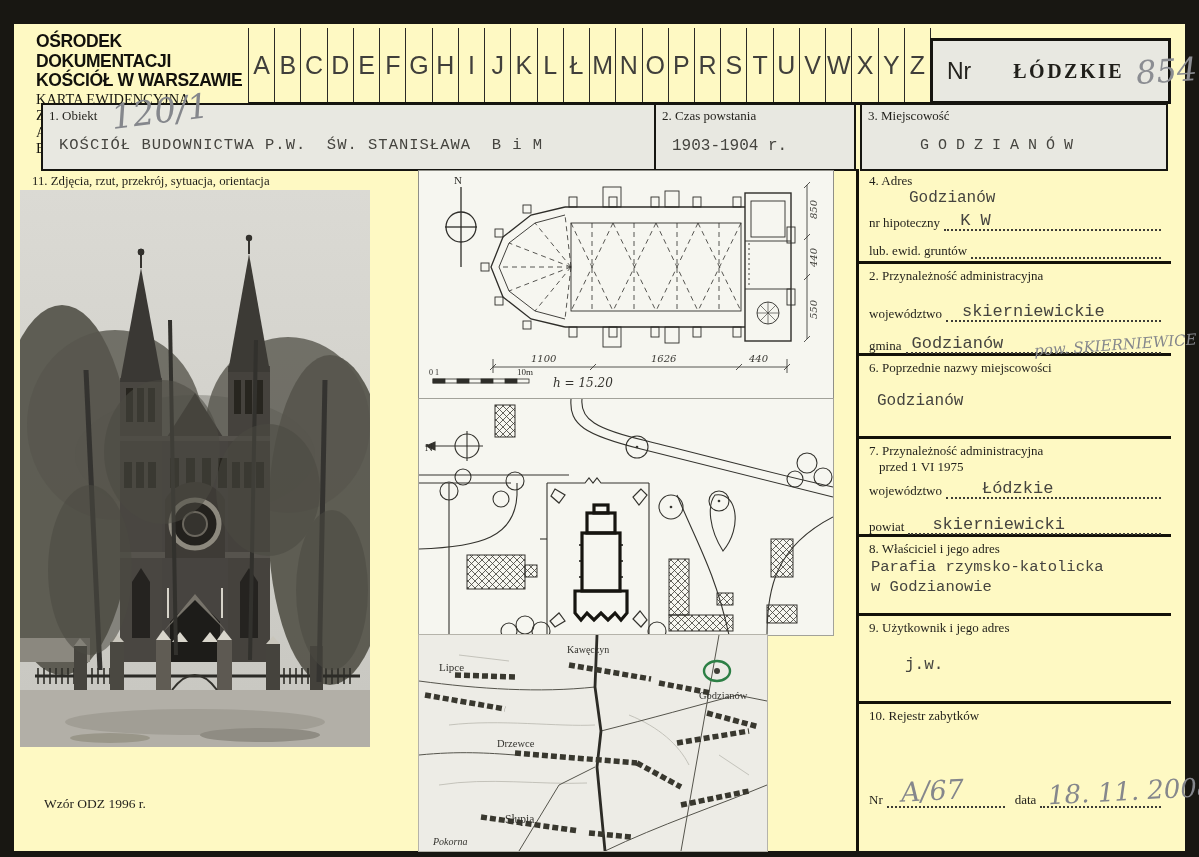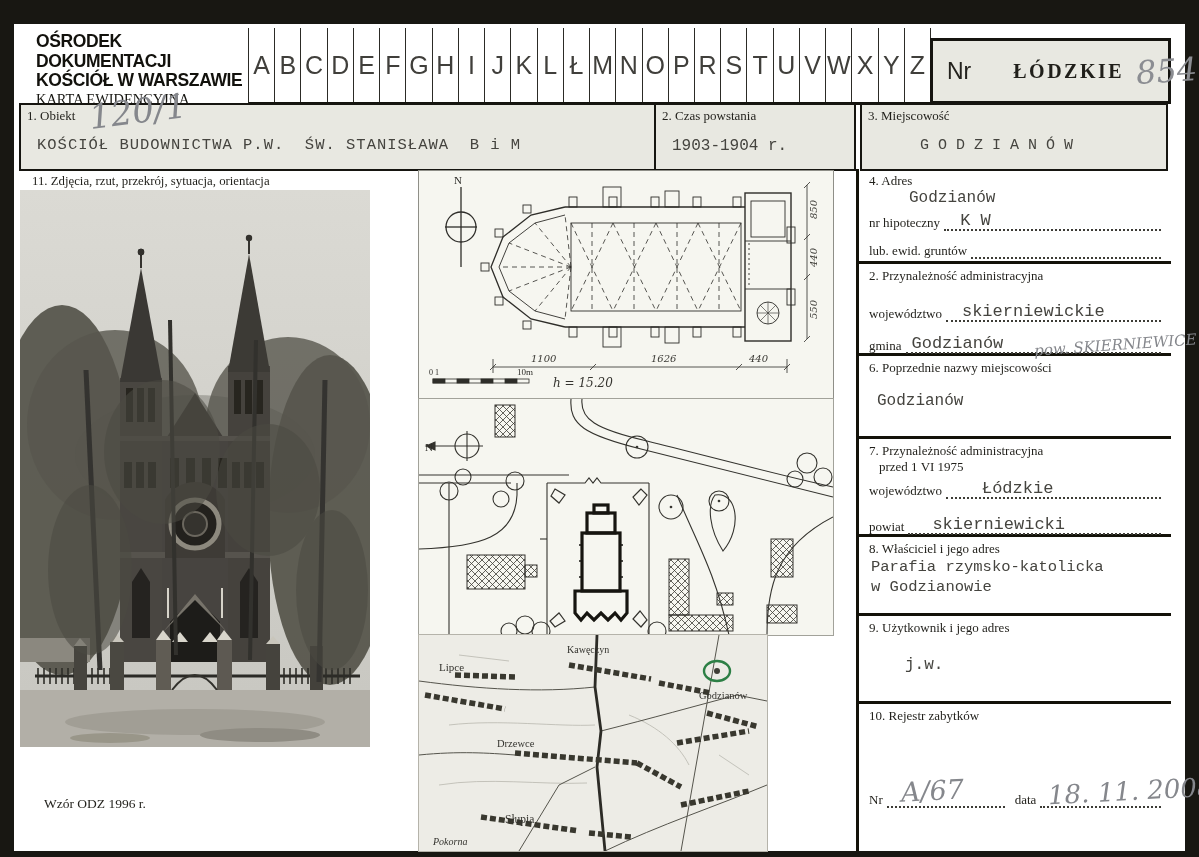--- a/index.html
+++ b/index.html
@@ -1,18 +1,18 @@
 <!DOCTYPE html>
 <html><head>
 <meta charset="utf-8">
 <style>
   html,body{margin:0;padding:0;}
   body{width:1199px;height:857px;background:#181712;position:relative;overflow:hidden;
        font-family:"Liberation Serif", serif;}
-  .card{position:absolute;left:14px;top:24px;width:1171px;height:827px;background:#ffffff;}
+  .card{position:absolute;left:14px;top:24px;width:1171px;height:827px;background:#fef9c3;}
 
   
   .lbl{font-family:"Liberation Serif",serif;font-size:13px;color:#201f1a;}
   .typed{font-family:"Liberation Mono","DejaVu Sans Mono",monospace;color:#45443f;white-space:pre;}
   .pencil{font-family:"DejaVu Serif",serif;font-style:italic;color:#85878c;}
   .abs{position:absolute;}
 
   
   .org{position:absolute;left:22px;top:8px;width:212px;}
   .org .b{font-family:"Liberation Sans",sans-serif;font-weight:700;font-size:17.5px;
@@ -90,21 +90,21 @@
       <div class="acell">Y</div>
       <div class="acell">Z</div>
     </div>
 
   <div class="nrbox">
     <span class="nr-label">Nr</span>
     <span class="stamp">ŁÓDZKIE</span>
     <span class="pencil nr-hand">854</span>
   </div>
 
-  <div class="fbox" style="left:5px;width:618px;padding-left:40px;">
+  <div class="fbox" style="left:27px;width:618px;padding-left:40px;">
     <span class="lbl">1. Obiekt</span>
     <span class="pencil abs" style="left:68px;top:-14px;font-size:34px;transform:rotate(-7deg);">120/1</span>
     <span class="typed abs" style="left:16px;top:31px;font-size:15.5px;letter-spacing:1px;">KOŚCIÓŁ BUDOWNICTWA P.W.  ŚW. STANISŁAWA  B i M</span>
   </div>
 
   <div class="fbox" style="left:640px;width:198px;">
     <span class="lbl">2. Czas powstania</span>
     <span class="typed abs" style="left:16px;top:32px;font-size:16px;">1903-1904 r.</span>
   </div>
 

